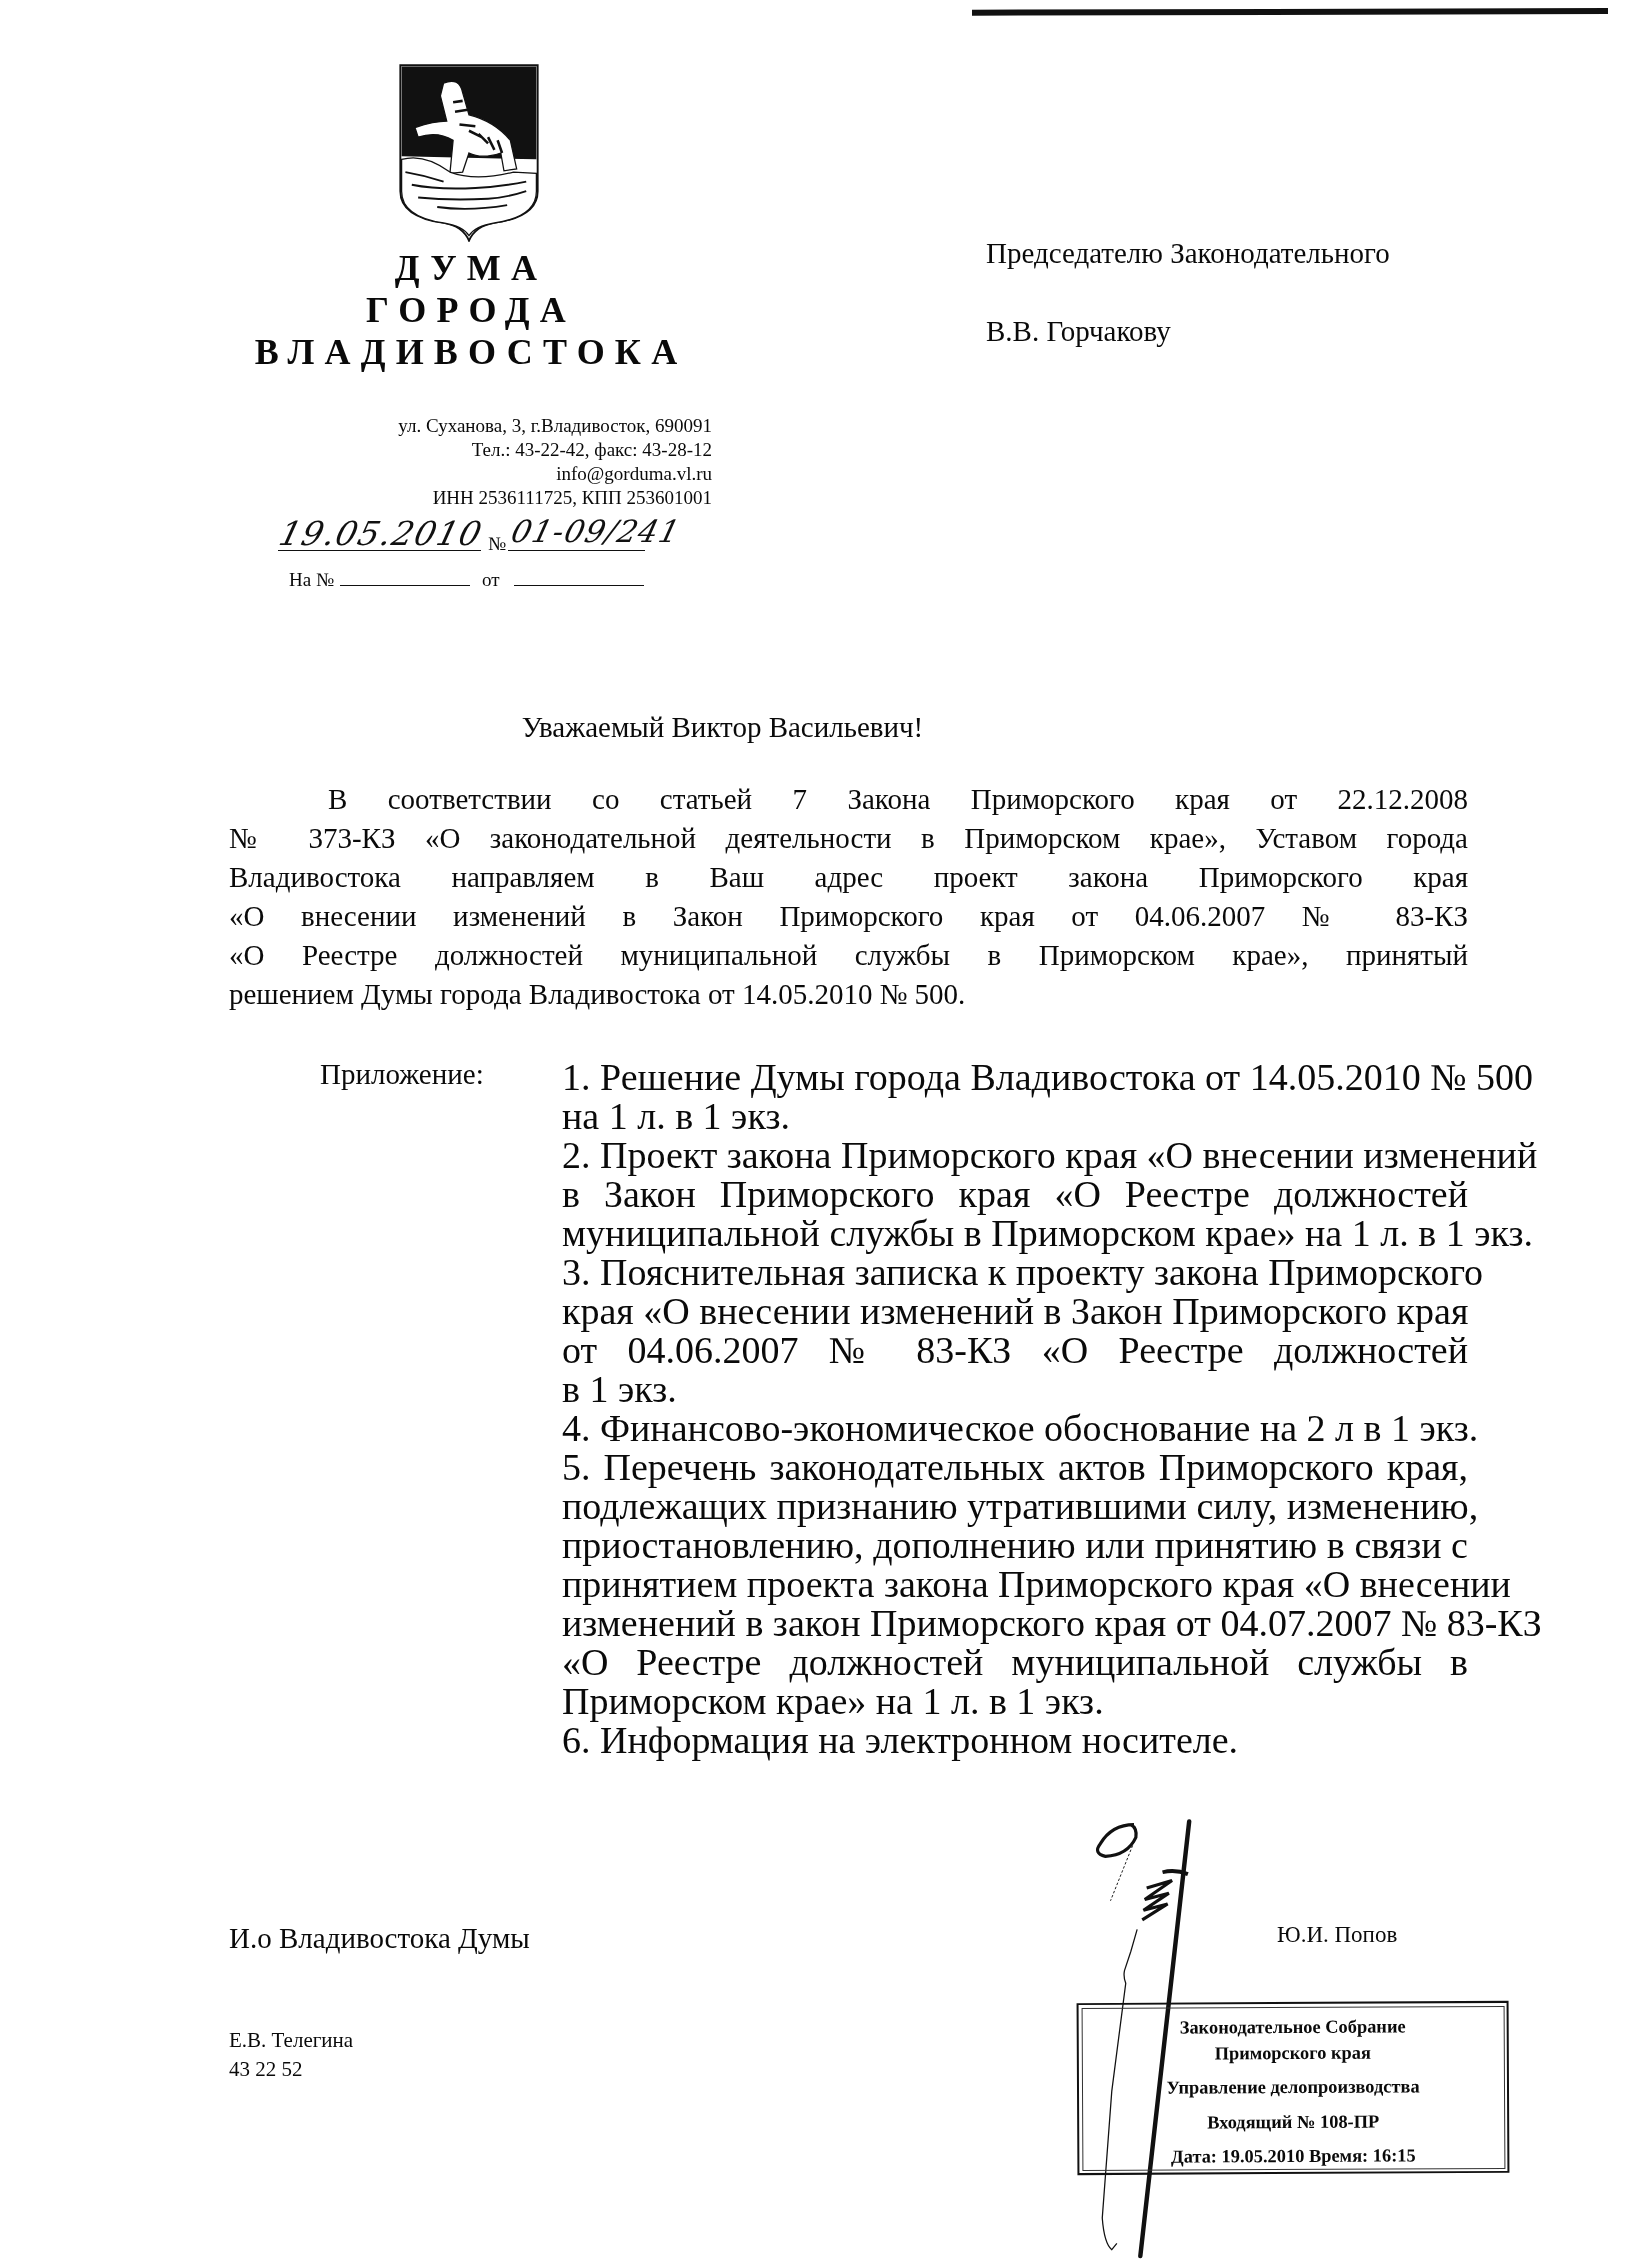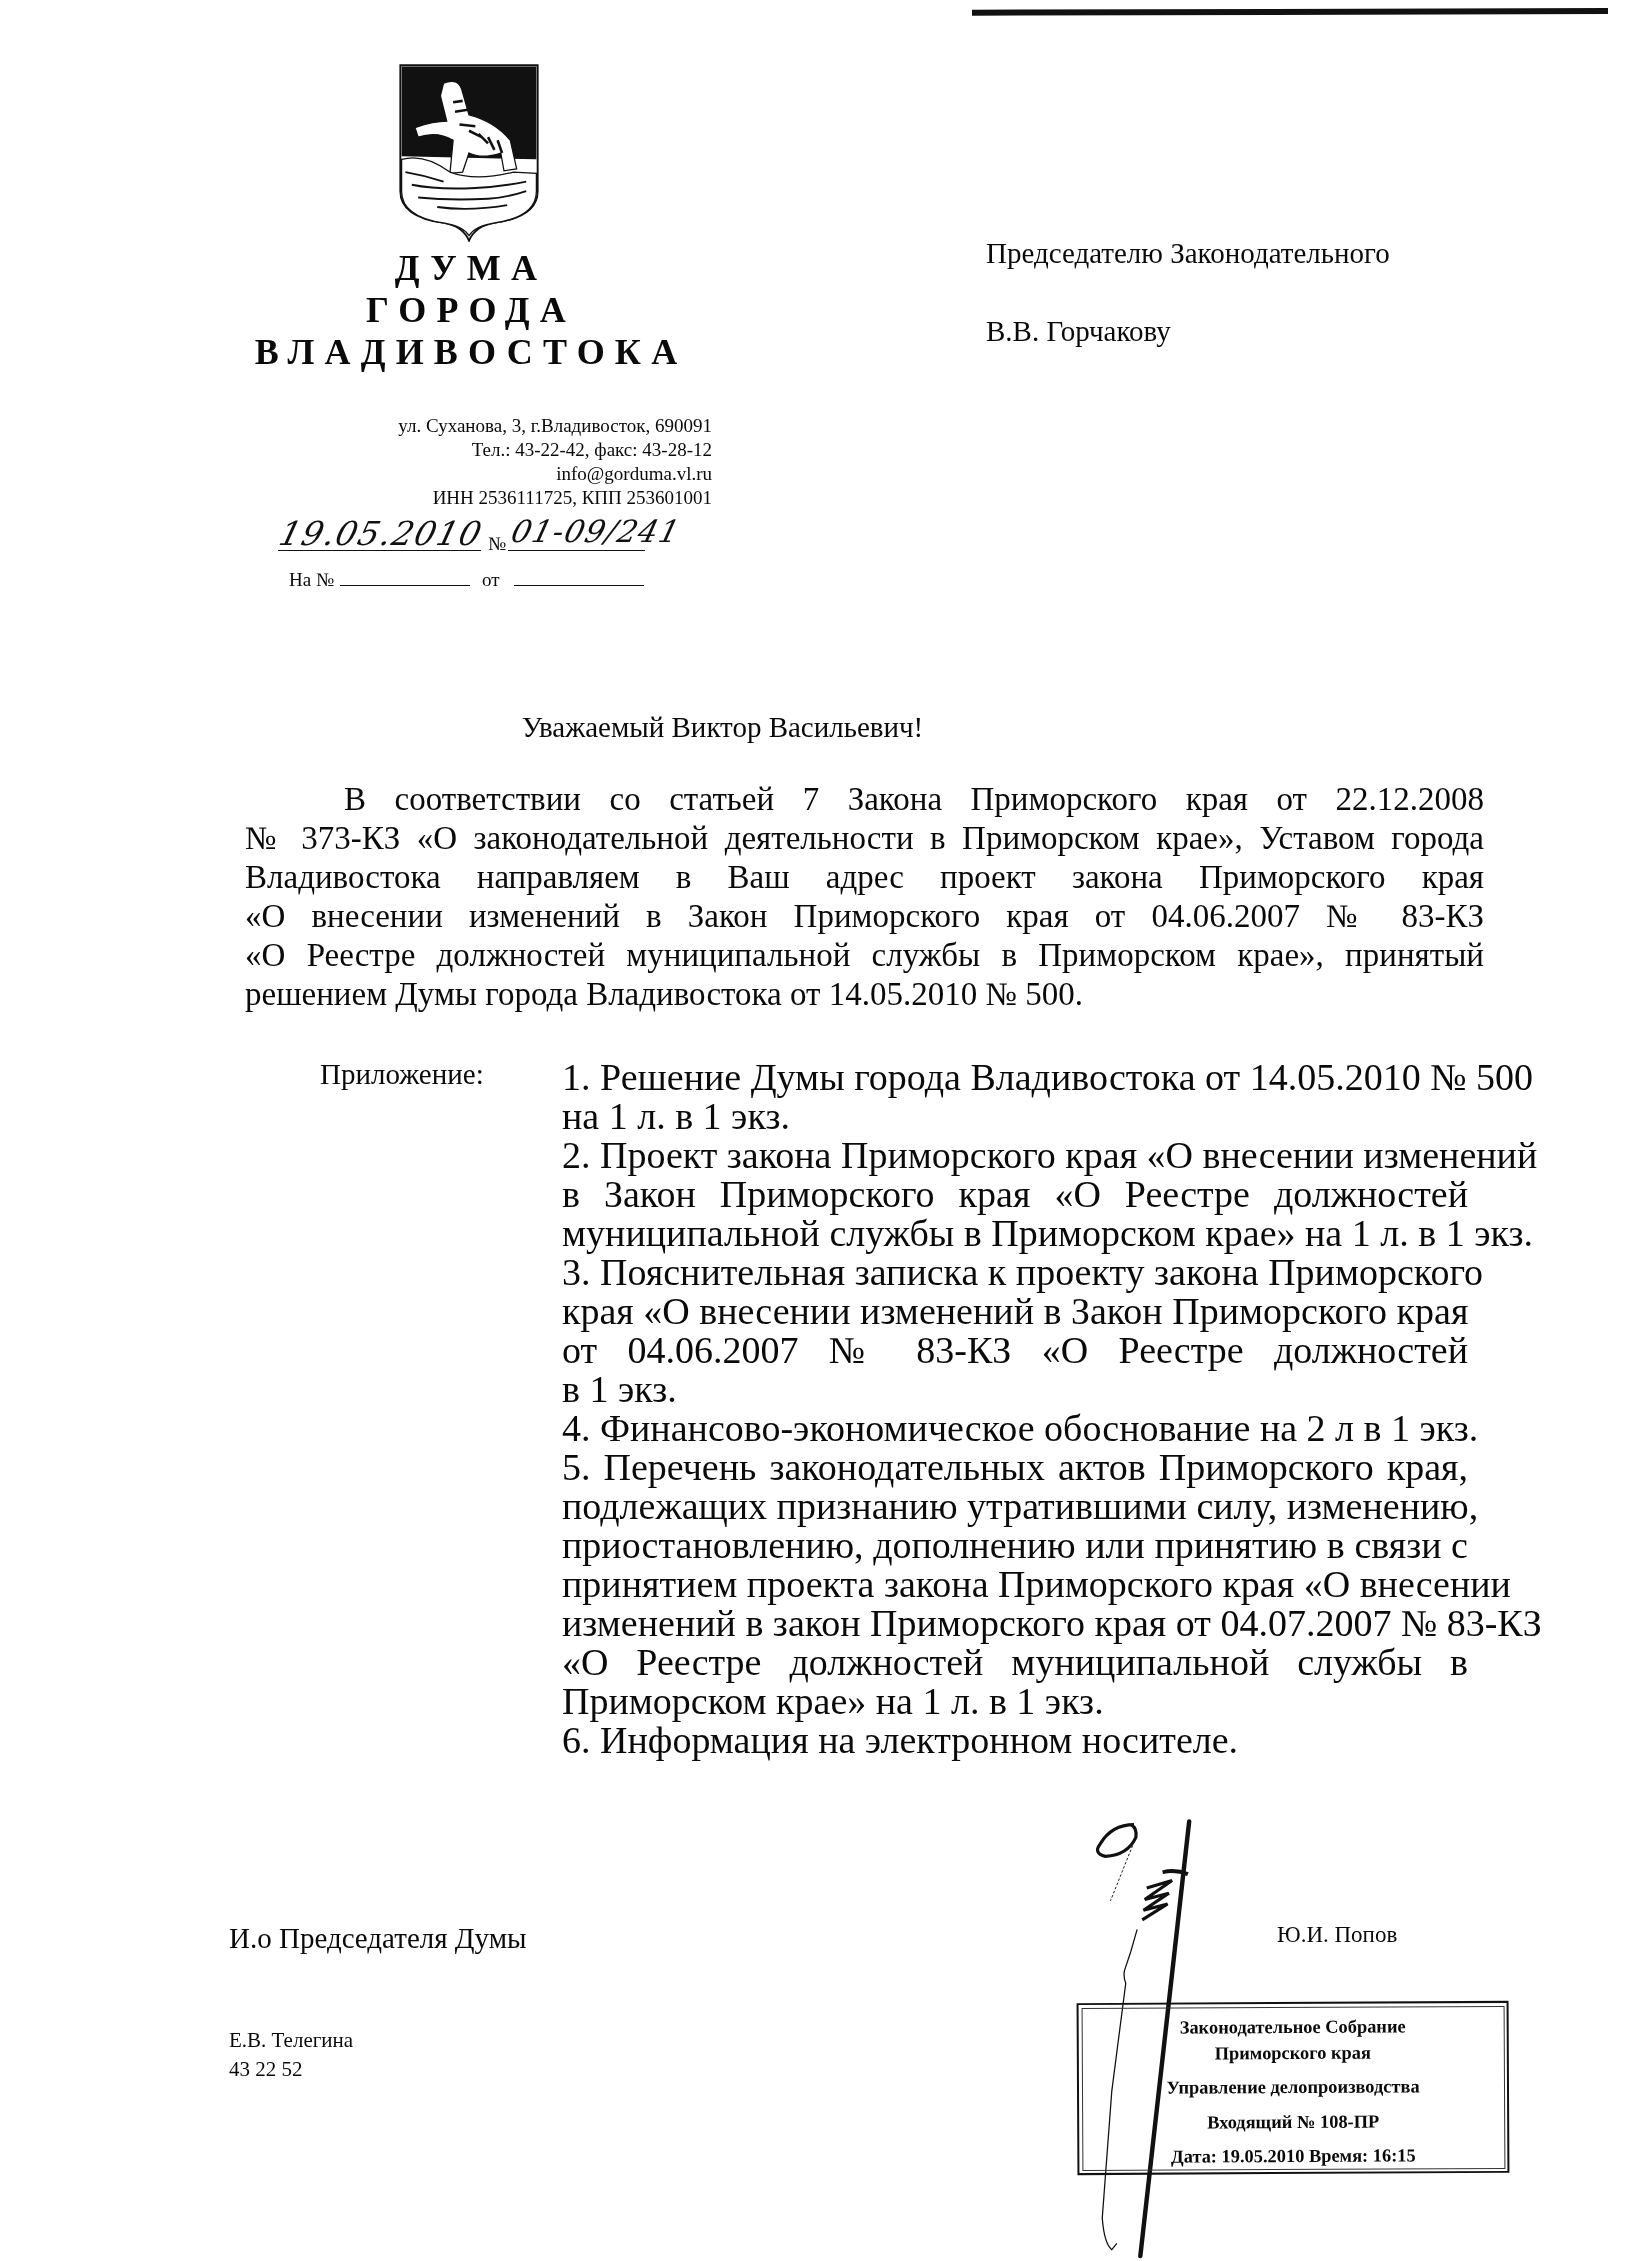--- a/index.html
+++ b/index.html
@@ -12,21 +12,21 @@
   .title { left: 242px; width: 458px; text-align: center; font-weight: bold; font-size: 36px;
            letter-spacing: 10.2px; line-height: 42px; top: 247px; }
   .title div { white-space: nowrap; }
   .contacts { left: 267px; width: 445px; top: 414px; text-align: right; font-size: 19px; line-height: 24px; }
   .hand { font-family: "DejaVu Serif", serif; font-style: italic; font-size: 33px; color: #111;
           letter-spacing: 1.3px; transform: skewX(-14deg); }
   .uline { position: absolute; border-bottom: 1.9px solid #111; }
   .small { font-size: 19px; }
   .addressee { left: 986px; top: 234px; font-size: 29px; line-height: 39px; }
   .greeting { left: 0; width: 1445px; top: 711px; text-align: center; font-size: 29px; }
-  .body-par { left: 229px; width: 1239px; top: 780px; font-size: 33px; line-height: 39px; text-align: justify; margin-left: 16px; }
+  .body-par { left: 229px; width: 1239px; top: 780px; font-size: 29px; line-height: 39px; text-align: justify; }
   .body-par .line { display: block; text-align: justify; text-align-last: justify; height: 39px; }
   .body-par .line.last { text-align-last: left; }
   .appx-label { left: 320px; top: 1058px; font-size: 29px; }
   .appx-list { left: 562px; width: 906px; top: 1058px; font-size: 38px; line-height: 39px; }
   .appx-list .line { display: block; text-align: justify; text-align-last: justify; height: 39px; white-space: nowrap; }
   .appx-list .line.last { text-align-last: left; }
   .sig-title { left: 229px; top: 1922px; font-size: 29px; }
   .sig-name { left: 1277px; top: 1922px; font-size: 23px; }
   .executor { left: 229px; top: 2026px; font-size: 21px; line-height: 29px; }
   .stamp { left: 1077px; top: 2002px; width: 432px; height: 172px; border: 2.5px solid #111;
@@ -107,21 +107,21 @@
     <span class="line">5. Перечень законодательных актов Приморского края,</span>
     <span class="line">подлежащих признанию утратившими силу, изменению,</span>
     <span class="line">приостановлению, дополнению или принятию в связи с</span>
     <span class="line">принятием проекта закона Приморского края «О внесении</span>
     <span class="line">изменений в закон Приморского края от 04.07.2007 № 83-КЗ</span>
     <span class="line">«О Реестре должностей муниципальной службы в</span>
     <span class="line last">Приморском крае» на 1 л. в 1 экз.</span>
     <span class="line last">6. Информация на электронном носителе.</span>
   </div>
 
-<div class="abs sig-title">И.о Председателя Думы</div>
+<div class="abs sig-title">И.о Владивостока Думы</div>
 <div class="abs sig-name">Ю.И. Попов</div>
 
 <svg class="abs signature" viewBox="0 0 320 720">
   <path d="M232 25 L155 710" stroke="#111" stroke-width="7" fill="none" stroke-linecap="round"></path>
   <path d="M145 30 Q110 30 92 60 Q80 75 100 80 Q135 78 148 50 Q150 35 140 30" stroke="#111" stroke-width="5" fill="none"></path>
   <path d="M148 50 L108 150" stroke="#111" stroke-width="1.5" stroke-dasharray="4 3" fill="none"></path>
   <path d="M190 105 Q210 100 230 108" stroke="#111" stroke-width="6" fill="none"></path>
   <path d="M165 130 L205 118 L162 148 L200 138 L160 165 L198 155 L158 180" stroke="#111" stroke-width="5" fill="none"></path>
   <path d="M150 195 L140 230 L130 260 Q128 270 132 280 L110 450 L95 650 Q98 690 110 700 L118 690" stroke="#111" stroke-width="2" fill="none"></path>
 </svg>

